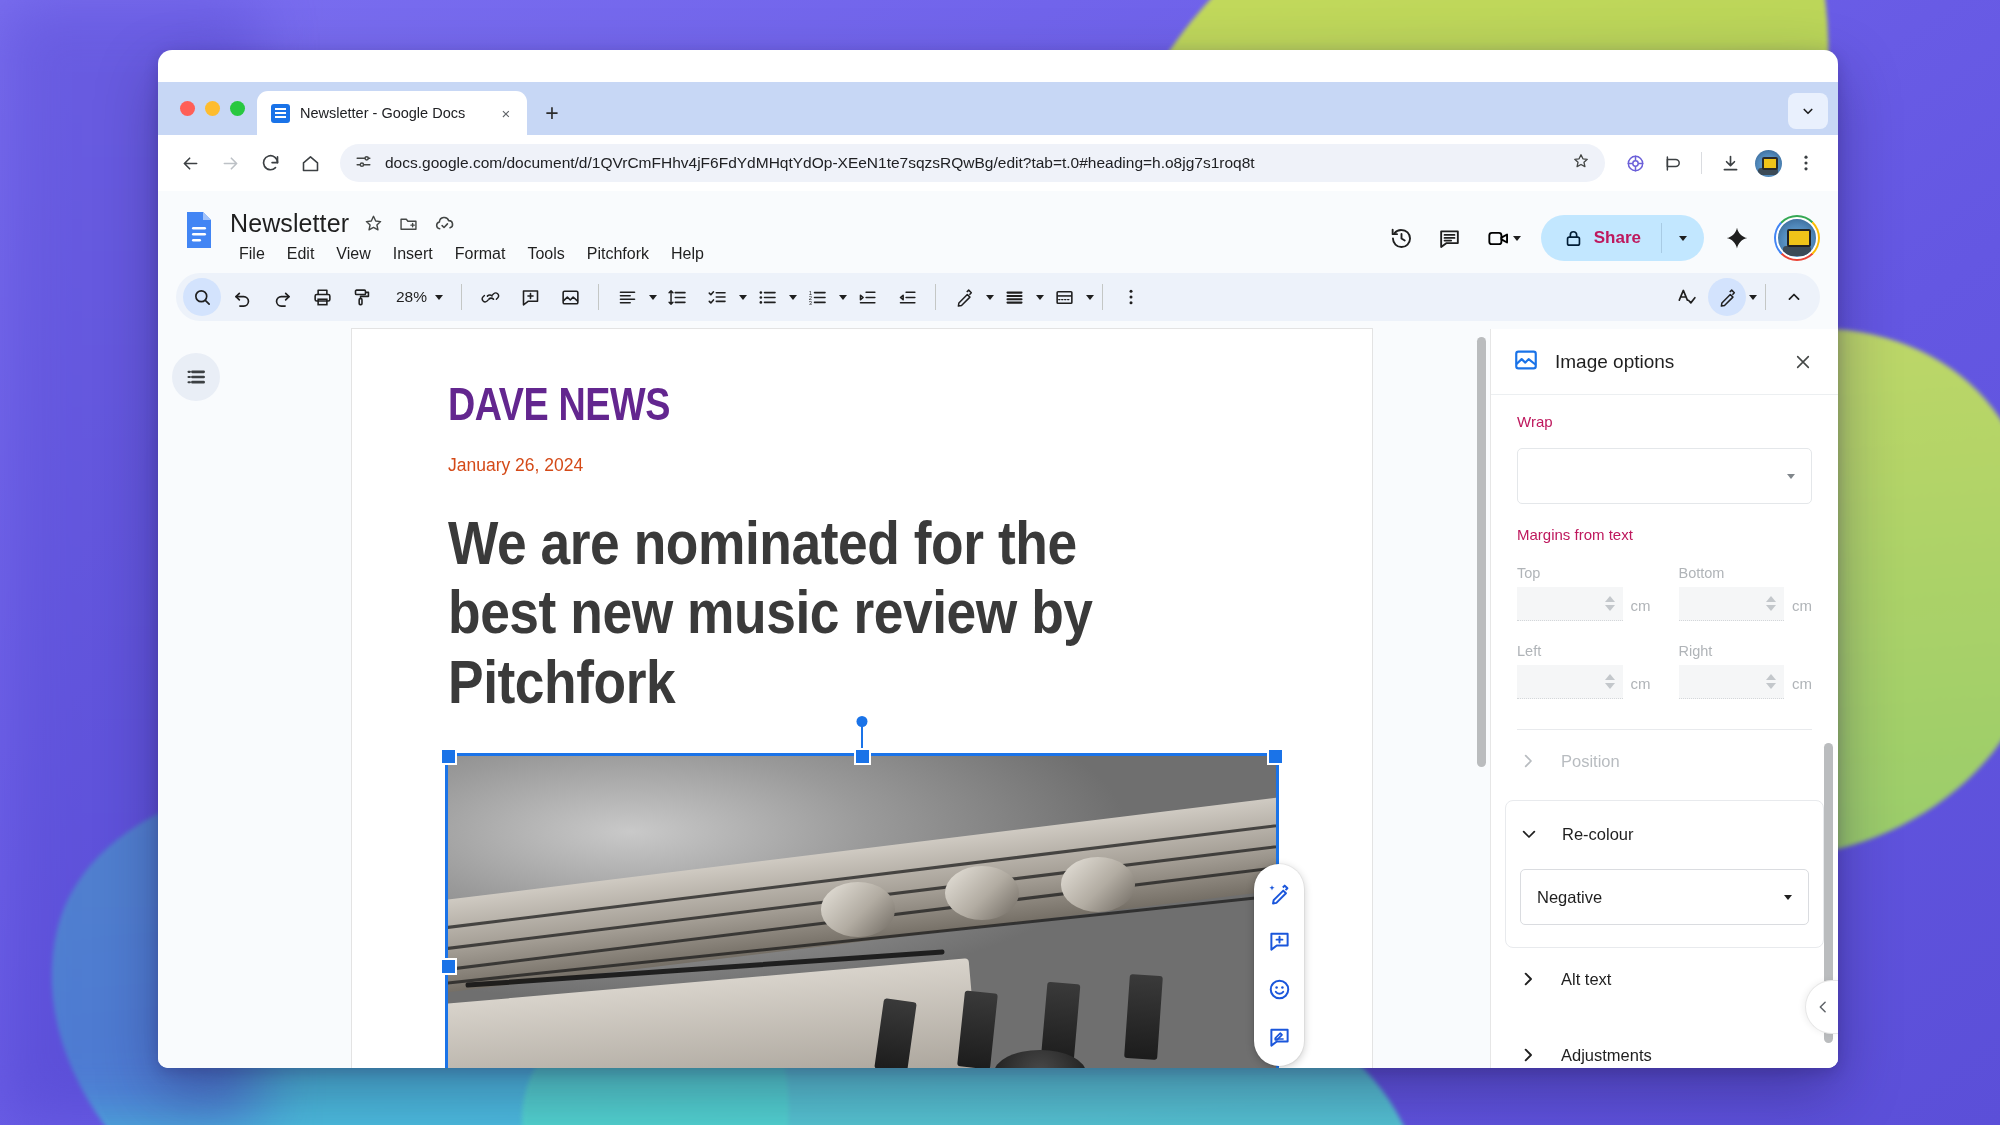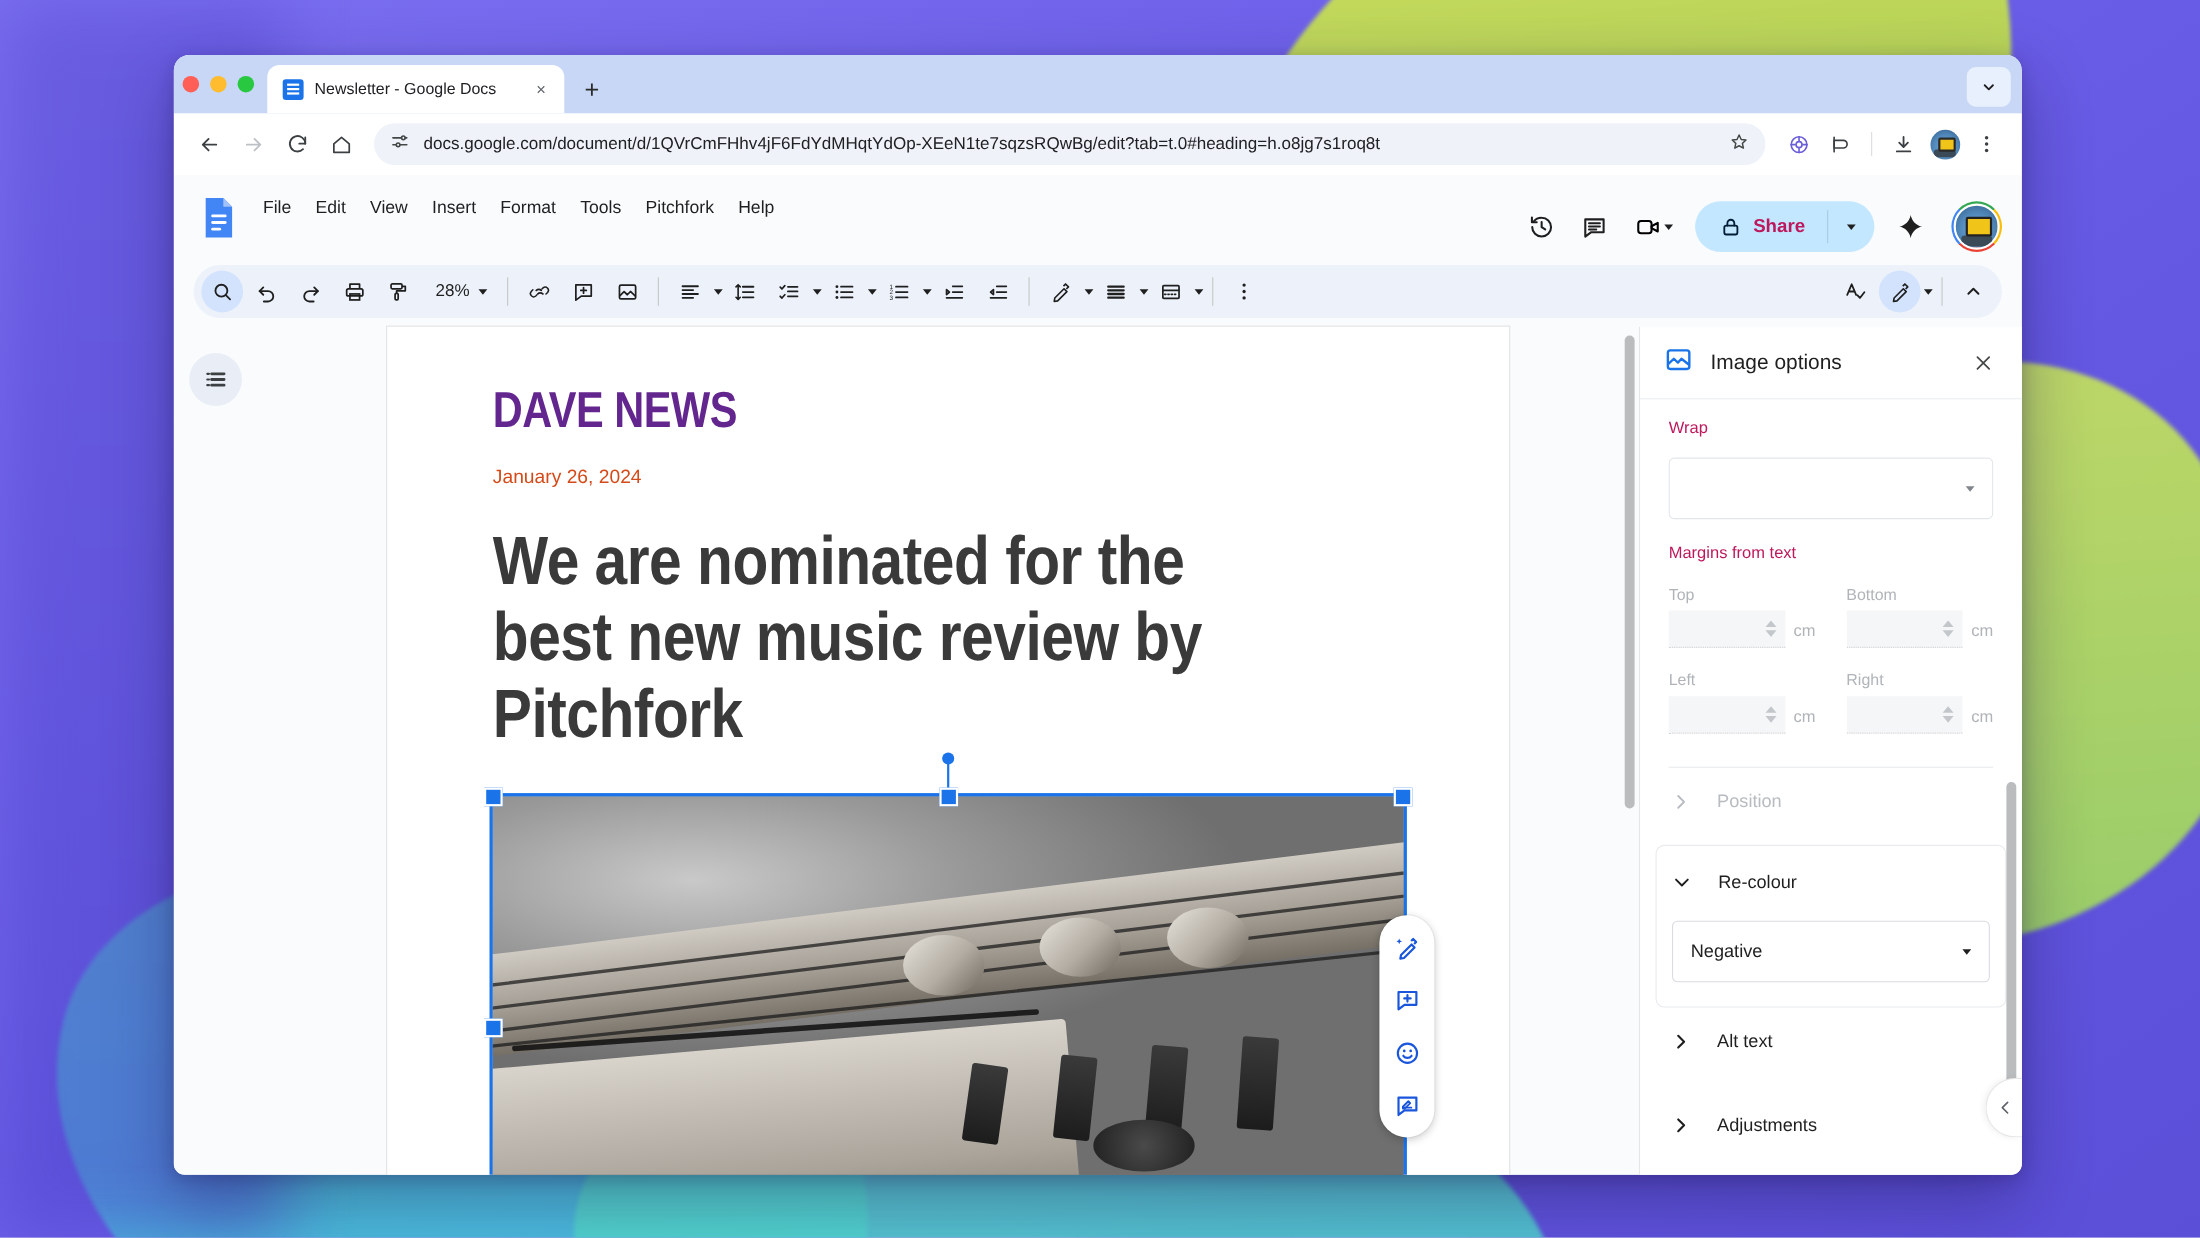--- a/index.html
+++ b/index.html
@@ -63,22 +63,23 @@
     border-radius: 14px 14px 10px 10px;
     background: #fff;
     box-shadow: 0 24px 60px rgba(30,20,80,.38), 0 4px 14px rgba(30,20,80,.22);
     overflow: hidden;
     display: flex; flex-direction: column;
   }
 
   
   .tabstrip {
     height: 53px; background: #c7d7f5;
-    display: flex; align-items: flex-end; position: relative;
+    display: flex; align-items: flex-end; padding-left: 14px; position: relative;
     flex: 0 0 auto;
+    margin-top: 32px;
   }
   .traffic { display: flex; gap: 10px; align-items: center; height: 53px; padding: 0 12px 0 8px; }
   .dot { width: 15px; height: 15px; border-radius: 50%; }
   .dot.red { background: #ff5f57; }
   .dot.yellow { background: #febc2e; }
   .dot.green { background: #28c840; }
 
   .tab {
     height: 44px; min-width: 270px; max-width: 300px;
     background: #fff; border-radius: 11px 11px 0 0;
@@ -443,20 +444,40 @@
         <svg width="42" height="42" viewBox="0 0 42 42">
           <path d="M9 3h16l8 8v28H9z" fill="#4285f4"></path>
           <path d="M25 3l8 8h-8z" fill="#a1c2fa"></path>
           <rect x="14" y="18" width="14" height="2.6" rx="1.3" fill="#fff"></rect>
           <rect x="14" y="24" width="14" height="2.6" rx="1.3" fill="#fff"></rect>
           <rect x="14" y="30" width="9" height="2.6" rx="1.3" fill="#fff"></rect>
         </svg>
       </div>
 
       <div class="docs-titleblock">
+        <div class="docs-titlerow">
+          <span class="docs-title">Newsletter</span>
+          <span class="title-icon">
+            <svg width="21" height="21" viewBox="0 0 24 24">
+                <path d="M12 3.8l2.5 5.3 5.6.7-4.2 3.9 1.2 5.6L12 16.5l-5.1 2.8 1.2-5.6-4.2-3.9 5.6-.7z" fill="none" stroke="currentColor" stroke-width="1.6" stroke-linejoin="round"></path>
+              </svg>
+          </span>
+          <span class="title-icon">
+            <svg width="21" height="21" viewBox="0 0 24 24">
+                <path d="M3.5 7.2h6l1.8 2.2h9.2v9.1h-17z" fill="none" stroke="currentColor" stroke-width="1.6" stroke-linejoin="round"></path>
+                <path d="M14.8 13.9h3.8M16.7 12v3.8" stroke="currentColor" stroke-width="1.6" stroke-linecap="round"></path>
+              </svg>
+          </span>
+          <span class="title-icon">
+            <svg width="23" height="23" viewBox="0 0 24 24">
+                <path d="M7 17.5a3.6 3.6 0 01-.3-7.1A5 5 0 0116.4 9a3.8 3.8 0 011.4 7.4" fill="none" stroke="currentColor" stroke-width="1.6" stroke-linecap="round" stroke-linejoin="round"></path>
+                <path d="M9.5 14.2l2 2 3.6-3.8" fill="none" stroke="currentColor" stroke-width="1.6" stroke-linecap="round" stroke-linejoin="round"></path>
+              </svg>
+          </span>
+        </div>
 
         <div class="menubar">
           <span class="menu-item">File</span>
           <span class="menu-item">Edit</span>
           <span class="menu-item">View</span>
           <span class="menu-item">Insert</span>
           <span class="menu-item">Format</span>
           <span class="menu-item">Tools</span>
           <span class="menu-item">Pitchfork</span>
           <span class="menu-item">Help</span>

